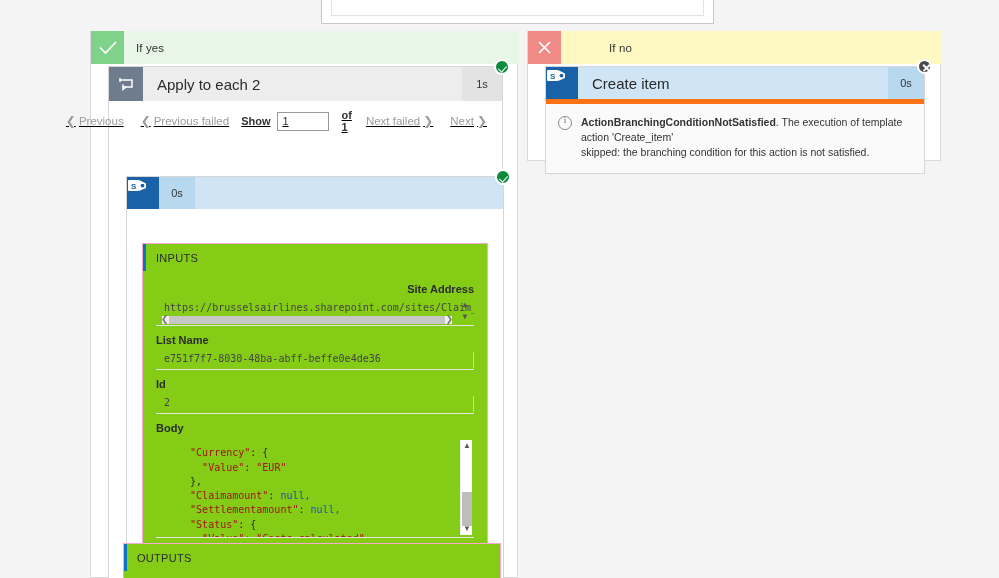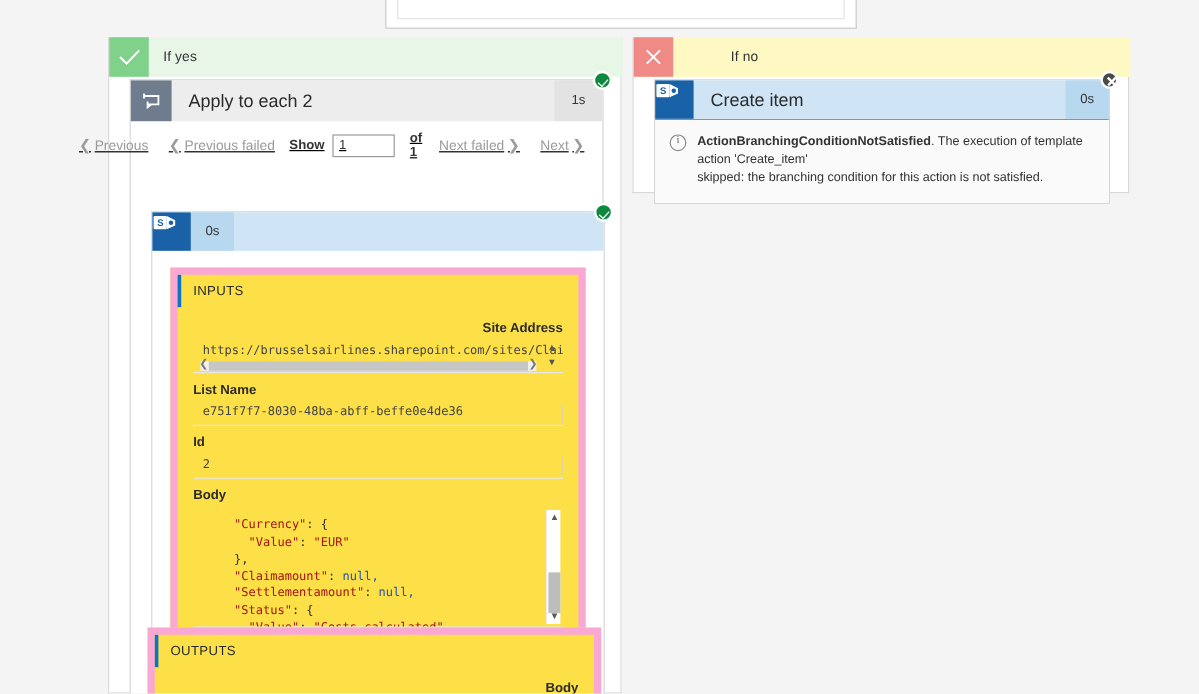--- a/index.html
+++ b/index.html
@@ -111,21 +111,21 @@
   }
   .dur-blue {
     width: 36px; height: 32px; background: #b8d8ef;
     display: flex; align-items: center; justify-content: center;
     font-size: 11px; color: #333;
   }
 
   
   .ui-body { padding: 14px 15px 0 15px; }
   .section {
-    border: 6px solid #f9a8d4; background: #fde047; margin-bottom: 14px;
+    border: 1px solid #f9a8d4; background: #84cc16; margin-bottom: 14px; margin-top: 20px;
   }
   .section-head {
     height: 27px; display: flex; align-items: center;
     border-left: 3px solid #0a74c4; padding-left: 10px;
     font-size: 11px; color: #2b2b2b; letter-spacing: .3px;
   }
   .section-body { padding: 10px 13px 14px 13px; }
   .fld-label {
     font-size: 11px; color: #2b2b2b; font-weight: bold;
     margin: 8px 0 4px 0;
@@ -221,21 +221,21 @@
     background: #4a4a4a; border: 2px solid #ffffff;
   }
   .badge-x::before, .badge-x::after {
     content: ""; position: absolute; left: 3px; top: 6.3px;
     width: 9px; height: 1.6px; background: #fff;
   }
   .badge-x::before { transform: rotate(45deg); }
   .badge-x::after  { transform: rotate(-45deg); }
   .msg {
     display: flex; padding: 11px 14px 13px 12px;
-    background: #fafafa; border-top: 1px solid #f97316;
+    background: #fafafa; border-top: 5px solid #f97316;
   }
   .msg-ico {
     flex: 0 0 14px; width: 14px; height: 14px; border-radius: 50%;
     border: 1px solid #8a8a8a; position: relative; margin-top: 1px;
   }
   .msg-ico::after {
     content: "i"; position: absolute; left: 0; right: 0; top: -2px;
     text-align: center; font-size: 9px; color: #6a6a6a;
     font-family: "Liberation Serif", serif;
   }

